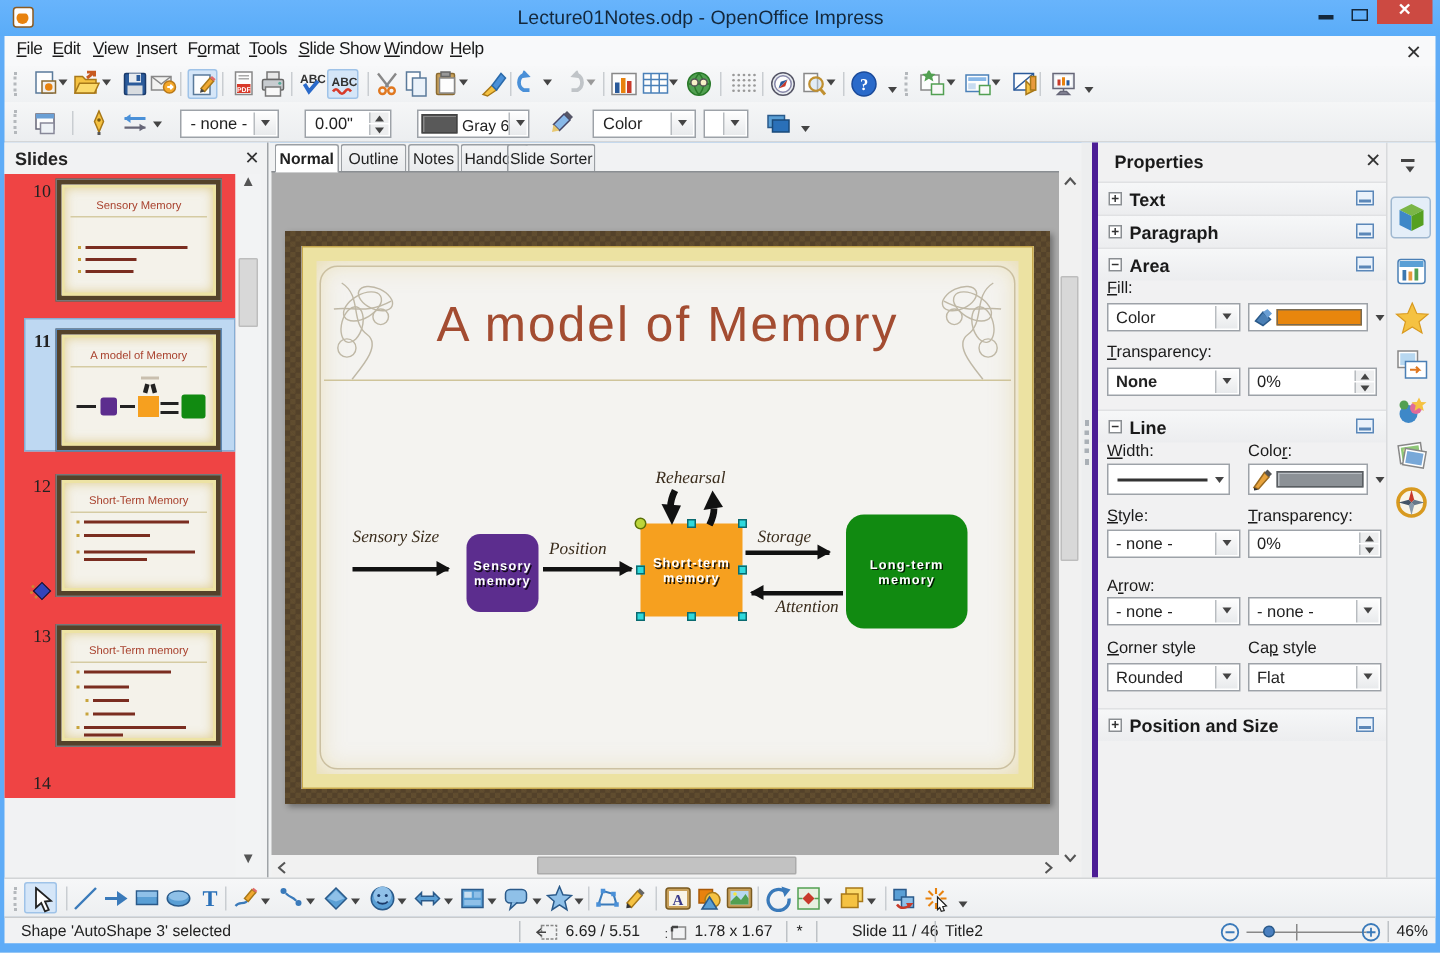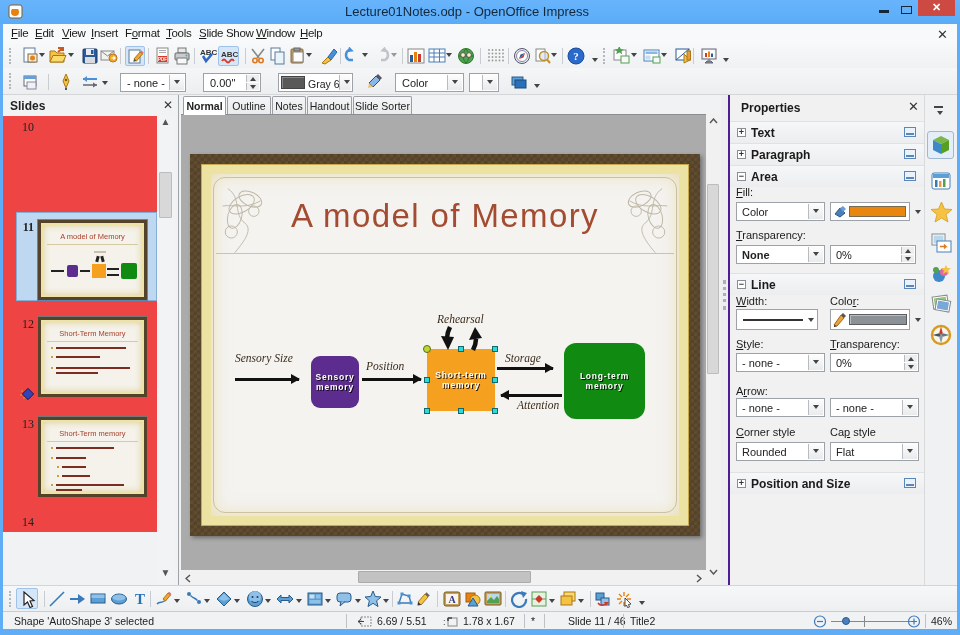--- a/index.html
+++ b/index.html
@@ -33,21 +33,21 @@
 #mainbg { left:3px; top:95px; width:954px; height:516px; background:#F1F2F3; }
 #slidepanel-head { left:3px; top:95px; width:177px; height:21px; background:#F1F2F3; }
 #slidelist { left:3px; top:116px; width:154px; height:416px; background:#ef4444; }
 #slidepanel-scroll { left:157px; top:116px; width:17px; height:469px; background:#F2F3F4; }
 #slide-divider { left:178px; top:95px; width:1px; height:490px; background:#9FA3A7; }
 #canvas { left:181px; top:114px; width:525px; height:456px; background:#ABABAB; border-top:1px solid #8A8E92; }
 #vscroll { left:706px; top:114px; width:15px; height:471px; background:#F1F1F1; }
 #hscroll { left:181px; top:570px; width:525px; height:15px; background:#F1F1F1; }
 .sbtn { position:absolute; color:#555; font-size:10px; text-align:center; }
 .sthumb { position:absolute; background:#D8D8D8; border:1px solid #BDBDBD; border-radius:1px; }
-#props { left:728px; top:95px; width:196px; height:490px; background:#F1F1F2; border-left:2px solid #4c1d95; }
+#props { left:728px; top:95px; width:196px; height:490px; background:#F1F1F2; border-left:4px solid #4c1d95; }
 #props-divider { left:721px; top:95px; width:7px; height:490px; background:#EDEEEF; }
 #sidebar { left:924px; top:95px; width:33px; height:490px; background:#F0F1F2; border-left:1px solid #D8DADC; }
 
 .tab { position:absolute; top:96px; height:18px; font-size:10.5px; color:#222; background:linear-gradient(#F4F5F6,#E9EBED); border:1px solid #9B9FA3; border-bottom:none; padding:3px 0 0 0; text-align:center; border-radius:2px 2px 0 0; }
 #tab-normal { font-weight:bold; background:#FFFFFF; height:19px; z-index:3; }
 
 #drawbar { left:3px; top:585px; width:954px; height:26px; background:linear-gradient(#F6F7F8,#EDEFF1); border-top:1px solid #D2D4D6; }
 #statusbar { left:3px; top:611px; width:954px; height:18px; background:#F1F2F3; border-top:1px solid #C9CBCD; font-size:10.5px; color:#222; }
 .ssep { position:absolute; top:2px; width:1px; height:14px; background:#BEC2C6; }
 
@@ -351,20 +351,32 @@
 <div id="mainbg" class="abs"></div>
 <div id="slidepanel-head" class="abs">
     <span style="position:absolute;left:7px;top:4px;font-size:12px;font-weight:bold;color:#222;">Slides</span>
     <span style="position:absolute;left:160px;top:3px;font-size:12px;color:#333;">✕</span>
   </div>
 <div id="slidelist" class="abs">
 
  <div style="position:absolute;left:13px;top:96px;width:141px;height:89px;background:#BED8F2;border:1px solid #86AED4;"></div>
 
  <div class="snum" style="top:4px;">10</div>
+ <div class="thumb" style="top:3px;">
+   <div class="tg">
+     <div class="tt">Sensory Memory</div>
+     <div class="trule"></div>
+     <div class="bsq" style="left:11px;top:41px;"></div>
+        <div class="bul" style="left:16px;top:41px;width:68px;"></div>
+     <div class="bsq" style="left:11px;top:49px;"></div>
+        <div class="bul" style="left:16px;top:49px;width:34px;"></div>
+     <div class="bsq" style="left:11px;top:57px;"></div>
+        <div class="bul" style="left:16px;top:57px;width:32px;"></div>
+   </div>
+ </div>
 
  <div class="snum" style="top:104px;font-weight:bold;">11</div>
  <div class="thumb" style="top:103px;border-color:#5E88B4;">
    <div class="tg">
      <div class="tt">A model of Memory</div>
      <div class="trule"></div>
      <div style="position:absolute;left:10px;top:47px;width:13px;height:1.5px;background:#222;"></div>
      <div style="position:absolute;left:26px;top:42px;width:11px;height:12px;background:#5C2D8E;border-radius:2px;"></div>
      <div style="position:absolute;left:39px;top:47px;width:10px;height:1.5px;background:#222;"></div>
      <div style="position:absolute;left:51px;top:41px;width:14px;height:14px;background:#F6A01F;"></div>
@@ -603,21 +615,21 @@
    <path d="M11 19.5 L 12.8 12.8 L 11 11 L 9.2 12.8 Z" fill="#8899AA"></path>
    <path d="M2.5 11 L 9.2 9.2 L 11 11 L 9.2 12.8 Z" fill="#445566"></path>
    <path d="M19.5 11 L 12.8 9.2 L 11 11 L 12.8 12.8 Z" fill="#667788"></path>
  </svg>
 </div>
 
 <div class="tab" id="tab-normal" style="left:183px;width:43px;">Normal</div>
 <div class="tab" style="left:227px;width:44px;">Outline</div>
 <div class="tab" style="left:272px;width:34px;">Notes</div>
 <div class="tab" style="left:307px;width:45px;">Handout</div>
-<div class="tab" style="left:353px;width:59px;">Slide Sorter</div>
+<div class="tab" style="left:338px;width:59px;">Slide Sorter</div>
 
 <div id="slide" class="abs">
  <div id="slide-pattern"></div>
  <div id="slide-inner">
   <div id="slide-line"></div>
   <svg style="position:absolute;left:14px;top:16px;width:62px;height:78px;" viewBox="0 0 70 90">
     <g fill="none" stroke="#BFB8A6" stroke-width="1.1">
       <ellipse cx="30" cy="28" rx="16" ry="9" transform="rotate(-30 30 28)"></ellipse>
       <ellipse cx="40" cy="22" rx="14" ry="8" transform="rotate(25 40 22)"></ellipse>
       <ellipse cx="22" cy="42" rx="8" ry="14" transform="rotate(15 22 42)"></ellipse>

